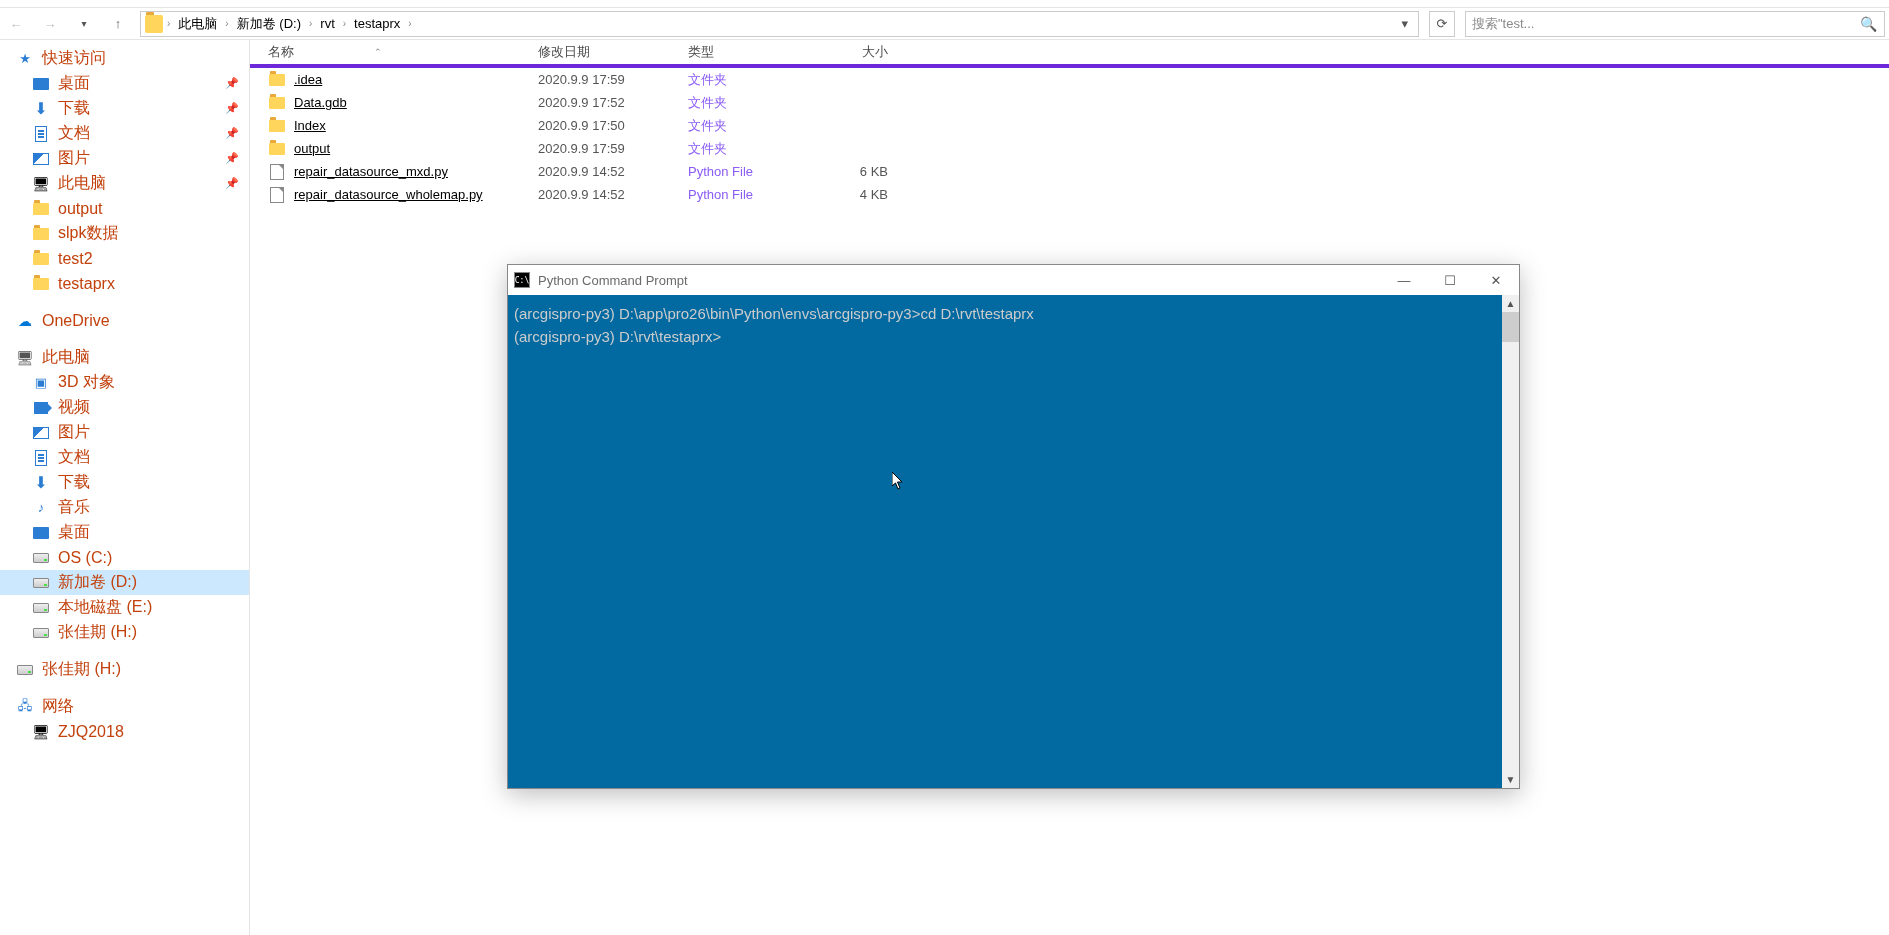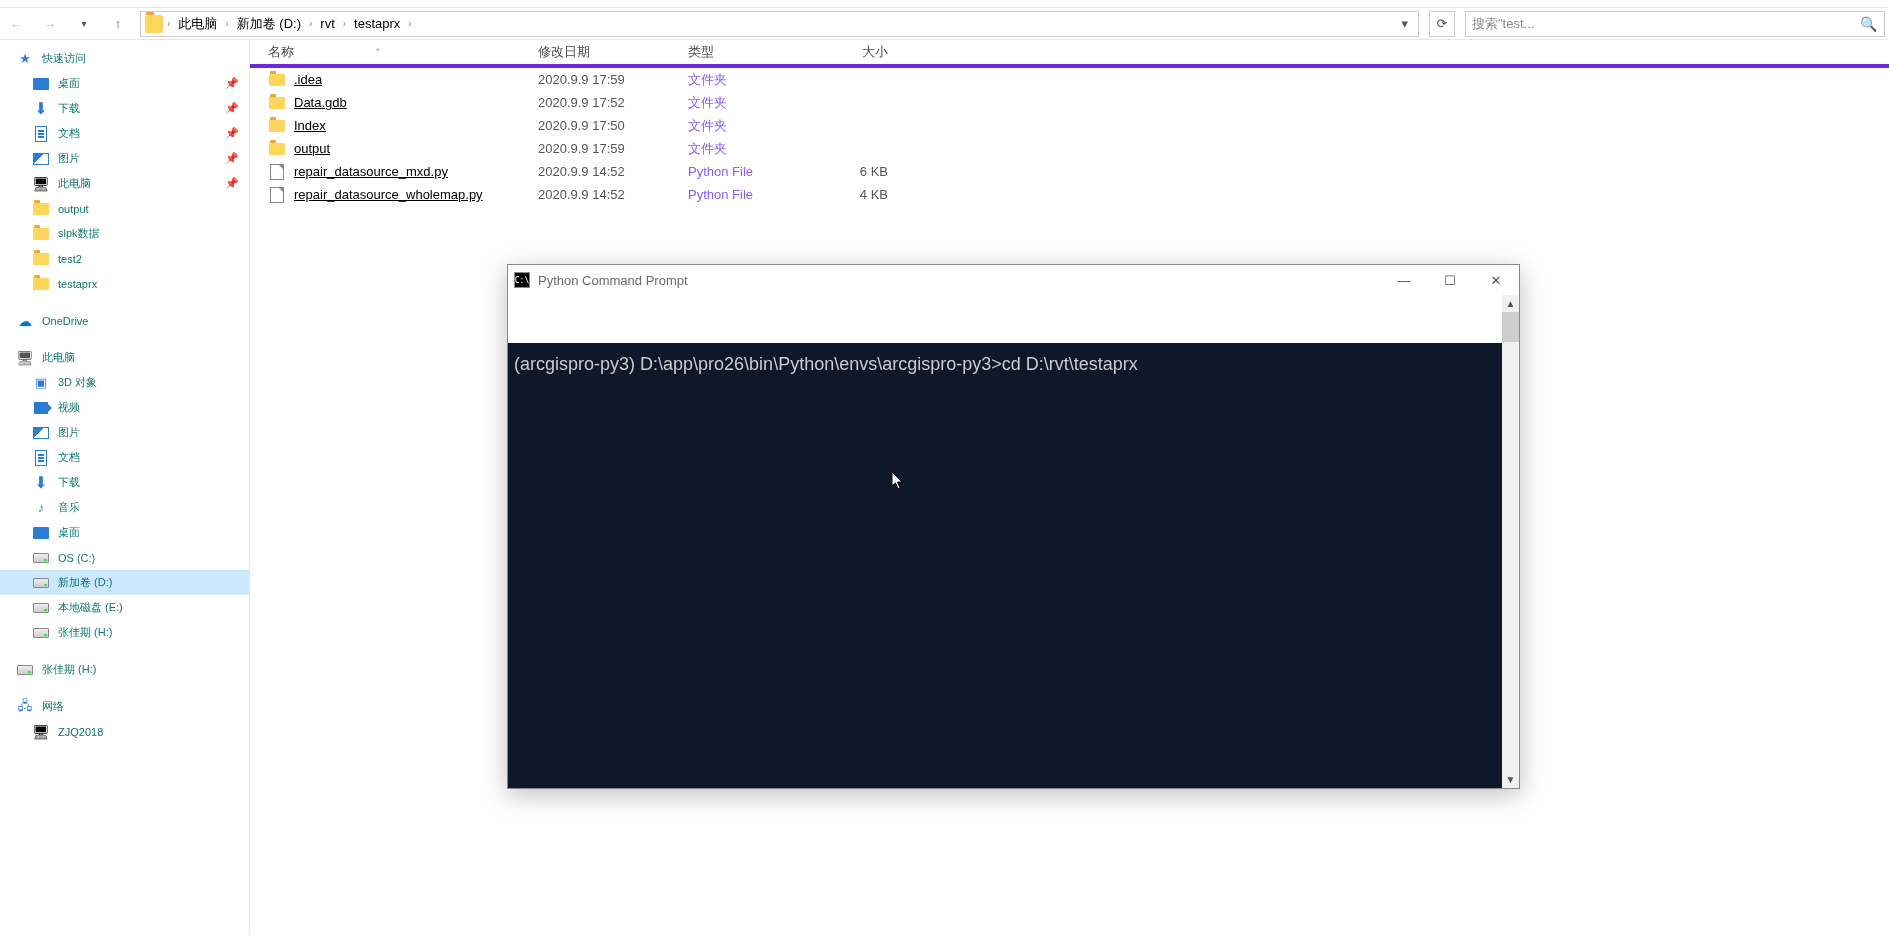--- a/index.html
+++ b/index.html
@@ -21,21 +21,21 @@
 .searchbox .slabel { flex: 1; color: #8a8a8a; font-size: 13px; }
 .searchbox .sicon { color: #0078d7; font-size: 14px; }
 
 .main { display: flex; height: calc(100% - 40px); }
 .sidebar { width: 250px; border-right: 1px solid #e5e5e5; padding-top: 6px; overflow-y: auto; }
 .tree-item { display: flex; align-items: center; height: 25px; padding-left: 16px; gap: 8px; cursor: pointer; }
 .tree-item.indent1 { padding-left: 32px; }
 .tree-item.indent2 { padding-left: 32px; }
 .tree-item.selected { background: #cce8ff; }
 .tree-item .pin { margin-left: auto; margin-right: 10px; color: #888; font-size: 11px; }
-.tree-item .label { font-size: 11px; color: #0f766e; }
+.tree-item .label { font-size: 16px; color: #c2410c; }
 .ic { width: 18px; height: 18px; display: inline-flex; align-items: center; justify-content: center; flex-shrink: 0; }
 .ic-quick { color: #2b7cd3; }
 .ic-desktop { background: #2b7cd3; border-radius: 1px; width: 16px; height: 12px; }
 .ic-doc { border: 1px solid #2b7cd3; width: 12px; height: 16px; background: #fff; position: relative; }
 .ic-doc::after { content: ''; position: absolute; top: 3px; left: 2px; right: 2px; height: 2px; background: #2b7cd3; box-shadow: 0 3px 0 #2b7cd3, 0 6px 0 #2b7cd3; }
 .ic-pic { border: 1px solid #2b7cd3; width: 16px; height: 12px; background: linear-gradient(135deg,#2b7cd3 40%,#fff 40%); }
 .ic-pc { color: #555; font-size: 14px; }
 .ic-folder { width: 16px; height: 12px; background: #ffd55c; border-radius: 1px; position: relative; }
 .ic-folder::before { content: ''; position: absolute; top: -3px; left: 1px; width: 6px; height: 3px; background: #e8a93a; border-radius: 1px 1px 0 0; }
 .ic-onedrive { color: #0078d7; font-size: 14px; }
@@ -62,21 +62,21 @@
 .fl-row .col-size { color: #555; }
 .ic-pyfile { width: 14px; height: 16px; border: 1px solid #888; background: #fff; position: relative; }
 .ic-pyfile::before { content: ''; position: absolute; top: 0; right: 0; border-left: 4px solid transparent; border-top: 4px solid #888; }
 
 .cmd-window { position: absolute; left: 257px; top: 224px; width: 1013px; height: 525px; background: #fff; border: 1px solid #888; box-shadow: 0 6px 24px rgba(0,0,0,0.25); display: flex; flex-direction: column; }
 .cmd-title { height: 30px; display: flex; align-items: center; padding-left: 6px; background: #fff; color: #6b6b6b; font-size: 13px; gap: 8px; }
 .cmd-title .cicon { width: 16px; height: 16px; background: #000; border: 1px solid #888; display: flex; align-items: center; justify-content: center; color: #fff; font-size: 8px; font-family: monospace; }
 .cmd-title .ctext { flex: 1; }
 .cmd-ctrl { display: flex; }
 .cmd-ctrl .cbtn { width: 46px; height: 30px; display: flex; align-items: center; justify-content: center; color: #555; cursor: pointer; font-size: 13px; }
-.cmd-body { flex: 1; background: #0f172a; color: #ccc; font-family: "Consolas", monospace; font-size: 18px; padding: 8px 6px; position: relative; overflow: hidden; margin-top: 48px; }
+.cmd-body { flex: 1; background: #0369a1; color: #ccc; font-family: "Consolas", monospace; font-size: 15px; padding: 8px 6px; position: relative; overflow: hidden; }
 .cmd-body .line { white-space: pre; line-height: 1.5; }
 .cmd-scroll { position: absolute; right: 0; top: 30px; bottom: 0; width: 17px; background: #f0f0f0; display: flex; flex-direction: column; align-items: center; }
 .cmd-scroll .sarrow { height: 17px; width: 100%; display: flex; align-items: center; justify-content: center; color: #555; font-size: 10px; cursor: pointer; }
 .cmd-scroll .sthumb { width: 100%; height: 30px; background: #cdcdcd; }
 .cmd-scroll .strack { flex: 1; }
 .cursor-ptr { position: absolute; left: 892px; top: 472px; width: 12px; height: 18px; pointer-events: none; }
 </style>
 </head>
 <body>
 
@@ -361,20 +361,21 @@
         <span class="ctext">Python Command Prompt</span>
         <div class="cmd-ctrl">
           <div class="cbtn">—</div>
           <div class="cbtn">☐</div>
           <div class="cbtn close">✕</div>
         </div>
       </div>
       <div class="cmd-body">
         <div class="line">(arcgispro-py3) D:\app\pro26\bin\Python\envs\arcgispro-py3&gt;cd D:\rvt\testaprx</div>
         <div class="line"></div>
+        <div class="line">(arcgispro-py3) D:\rvt\testaprx&gt;</div>
       </div>
       <div class="cmd-scroll">
         <div class="sarrow">▲</div>
         <div class="sthumb"></div>
         <div class="strack"></div>
         <div class="sarrow">▼</div>
       </div>
     </div>
   </div>
 </div>

